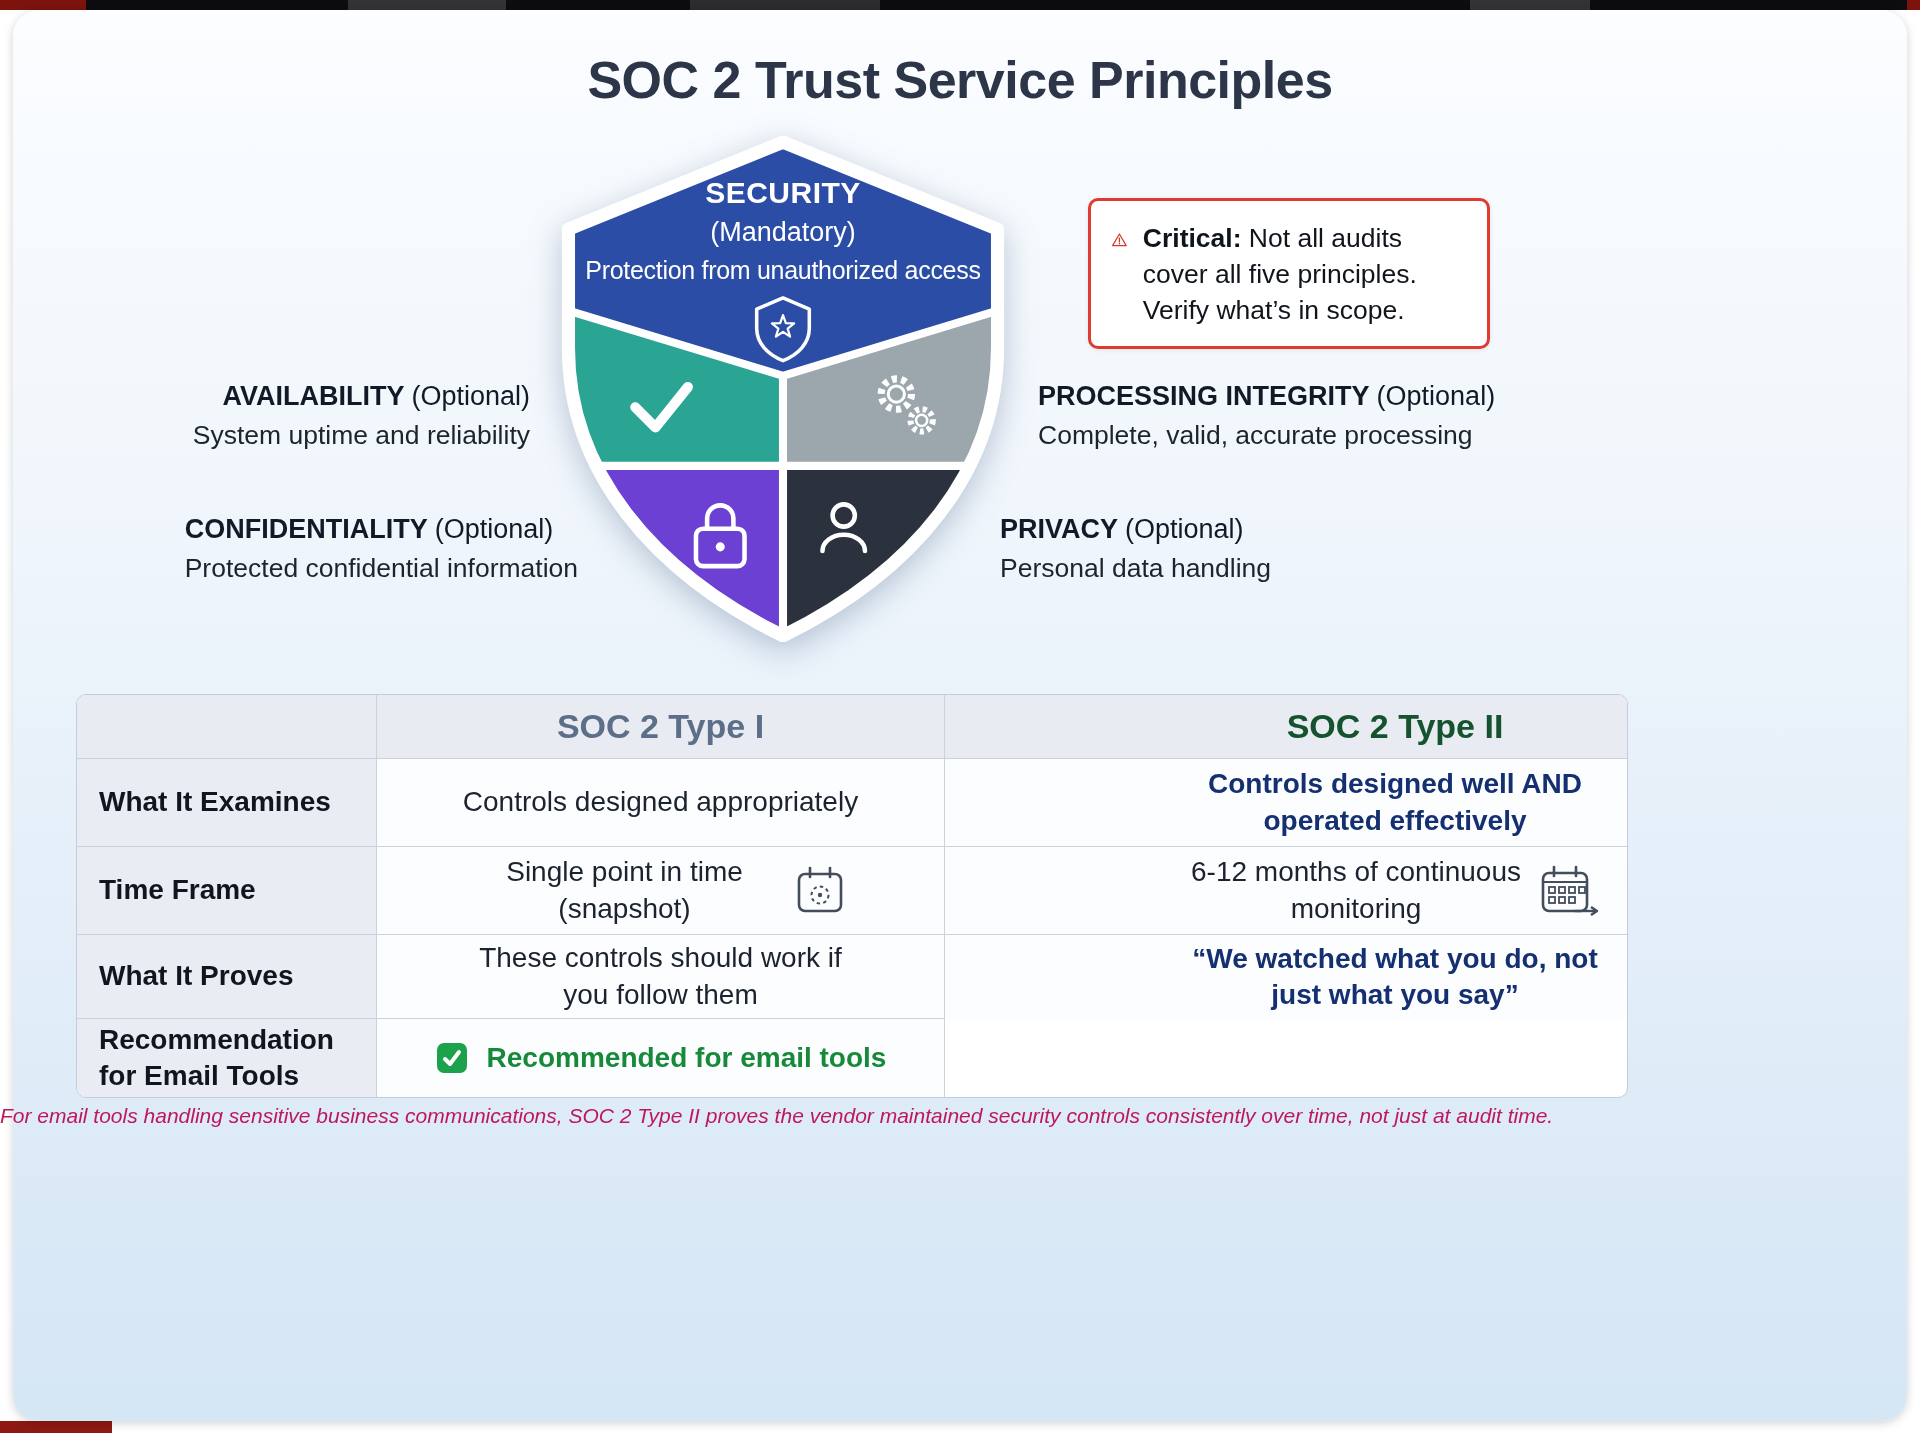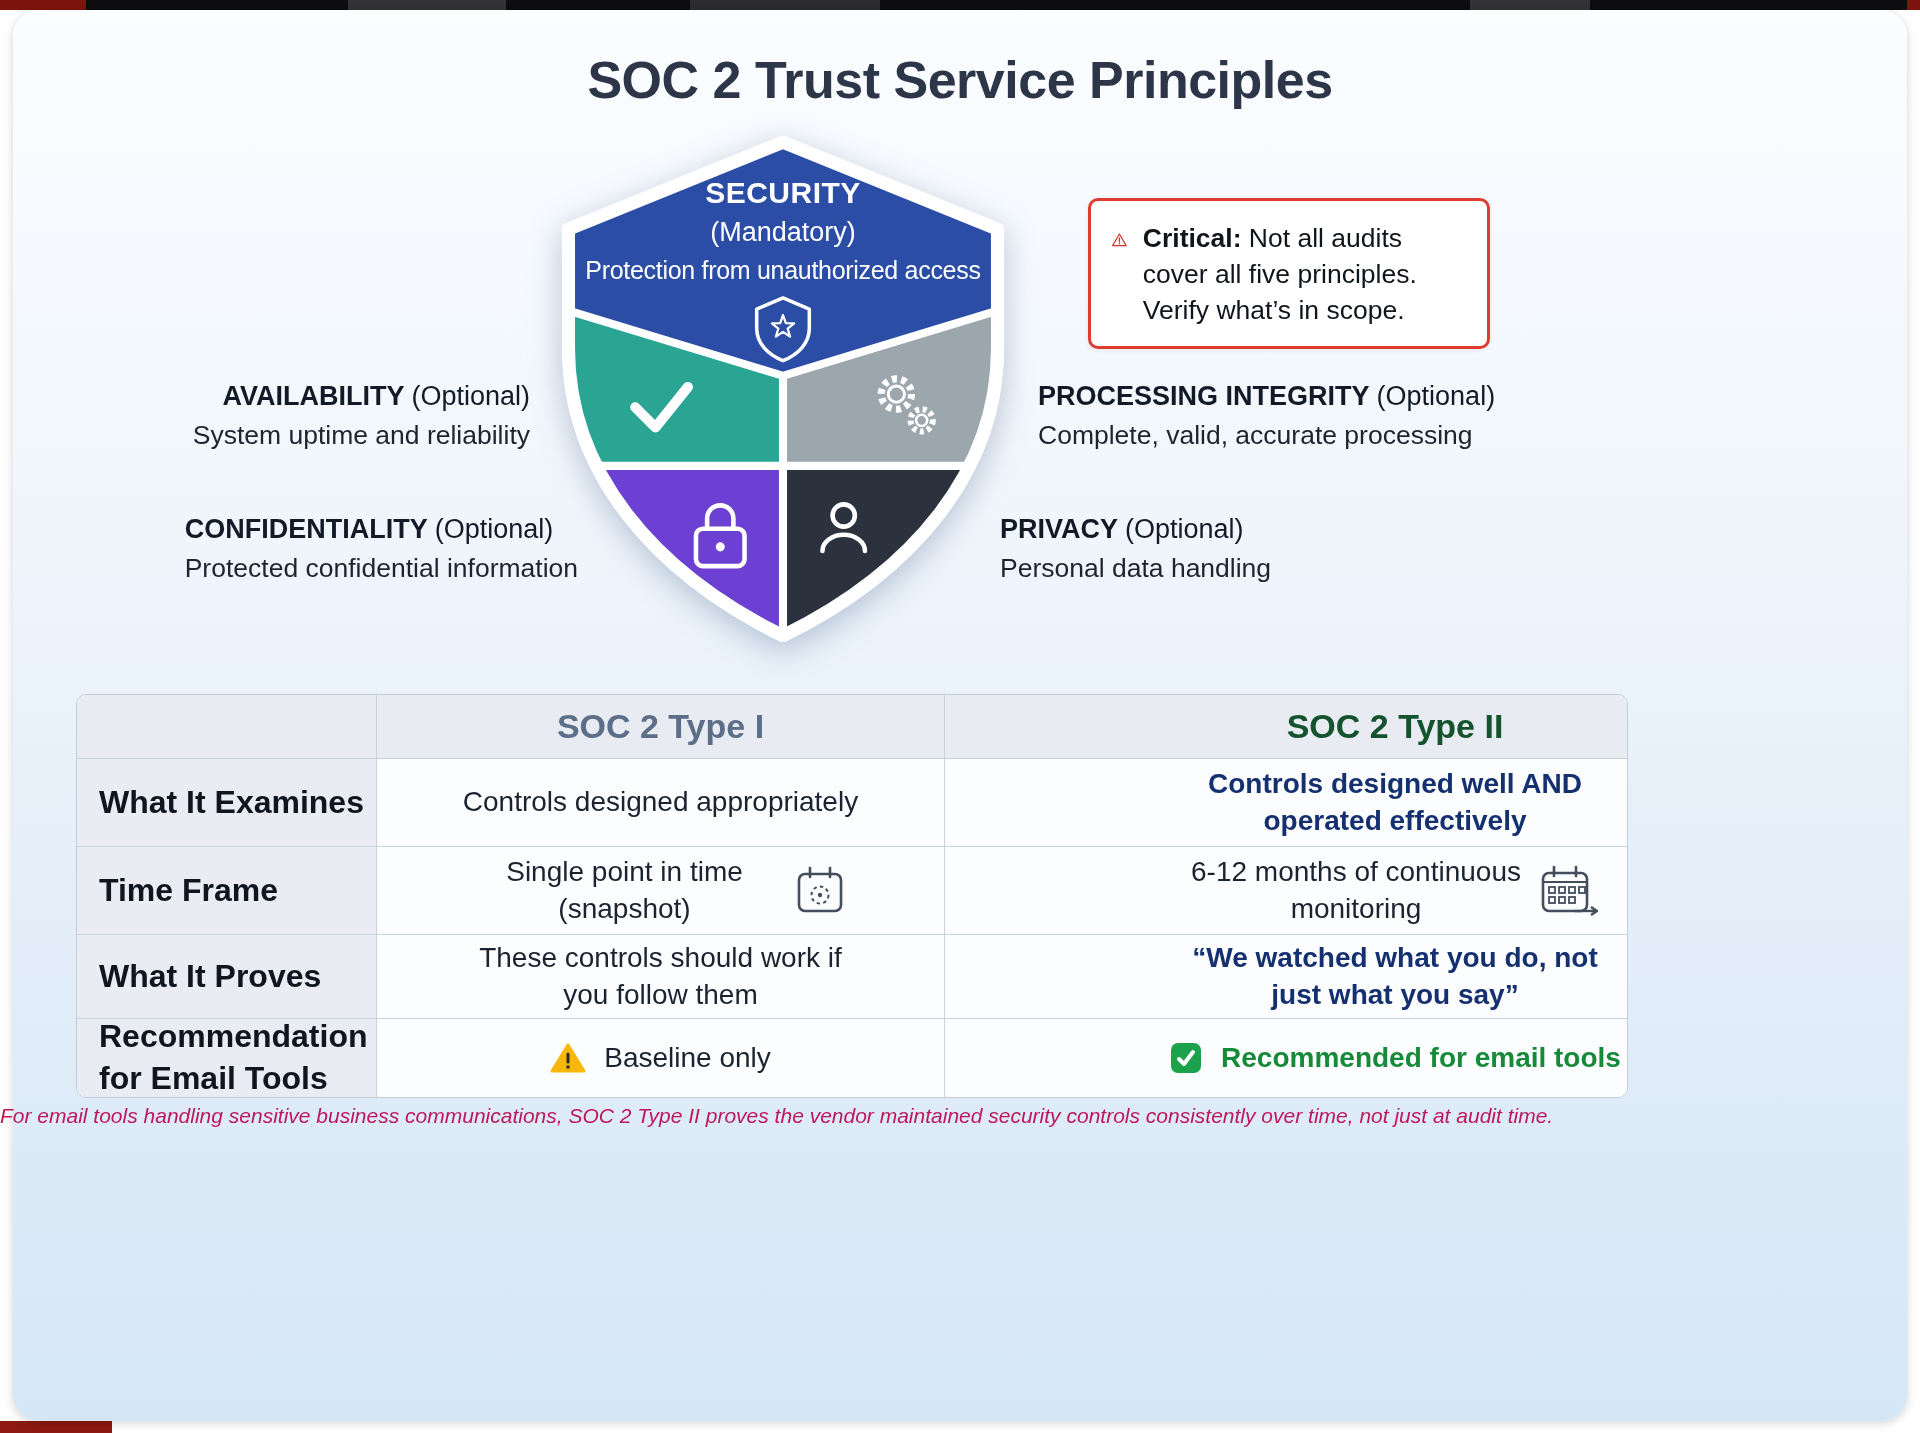--- a/index.html
+++ b/index.html
@@ -60,21 +60,21 @@
     grid-template-rows:64px 88px 88px 84px 78px;
     border:1.5px solid #c3cdd9; border-radius:10px; overflow:hidden; background:#fff; }
   .cell { border-right:1.5px solid #c9d3de; border-bottom:1.5px solid #c9d3de;
     display:flex; align-items:center; justify-content:center; }
   .cell:nth-child(3n) { border-right:none; }
   .cell:nth-last-child(-n+3) { border-bottom:none; }
   .hd  { background:#e8ecf2; font-size:34px; font-weight:700; }
   .hd1 { color:#5c6e88; }
   .hd2 { color:#14532d; }
   .lbl { background:#e9edf3; justify-content:flex-start; padding-left:22px;
-    font-size:32px; font-weight:700; color:#10161f; }
+    font-size:28px; font-weight:700; color:#10161f; }
   .lbl span { display:inline-block; line-height:1.3; }
   .dat { background:#fcfdff; font-size:28px; color:#1b232e; text-align:center; }
   .dat span { display:inline-block; line-height:1.3; }
   .with-icon { gap:18px; }
   .t2strong { color:#143070; font-weight:700; }
   .it { }
   .green { color:#178a3a; font-weight:700; }
   .mw260{max-width:260px}.mw300{max-width:300px}.mw330{max-width:330px}
   .mw390{max-width:390px}.mw440{max-width:440px}.mw450{max-width:450px}
 
@@ -235,28 +235,20 @@
       <span class="it mw390">These controls should work if you follow them</span>
     </div>
   <div class="cell dat">
       <span class="t2strong mw450">“We watched what you do, not just what you say”</span>
     </div>
 
   <div class="cell lbl">
       <span class="mw260">Recommendation for Email Tools</span>
     </div>
   <div class="cell dat with-icon">
-    <svg width="36" height="32" viewBox="0 0 36 32">
-      <path d="M18,3 L34,29 H2 Z" fill="#f7b70c" stroke="#f7b70c" stroke-width="3" stroke-linejoin="round"></path>
-      <line x1="18" y1="12" x2="18" y2="20" stroke="#2b2b2b" stroke-width="3" stroke-linecap="round"></line>
-      <circle cx="18" cy="25" r="1.8" fill="#2b2b2b"></circle>
-    </svg>
-    <span>Baseline only</span>
-  </div>
-  <div class="cell dat with-icon">
     <svg width="34" height="34" viewBox="0 0 34 34">
       <rect x="2" y="2" width="30" height="30" rx="7" fill="#1ba24a"></rect>
       <polyline points="10,18 15,23 24,11" fill="none" stroke="#ffffff" stroke-width="4" stroke-linecap="round" stroke-linejoin="round"></polyline>
     </svg>
     <span class="green">Recommended for email tools</span>
   </div>
 </div>
 
 <div class="footer">For email tools handling sensitive business communications, SOC 2 Type II proves the vendor maintained security controls consistently over time, not just at audit time.</div>
 

